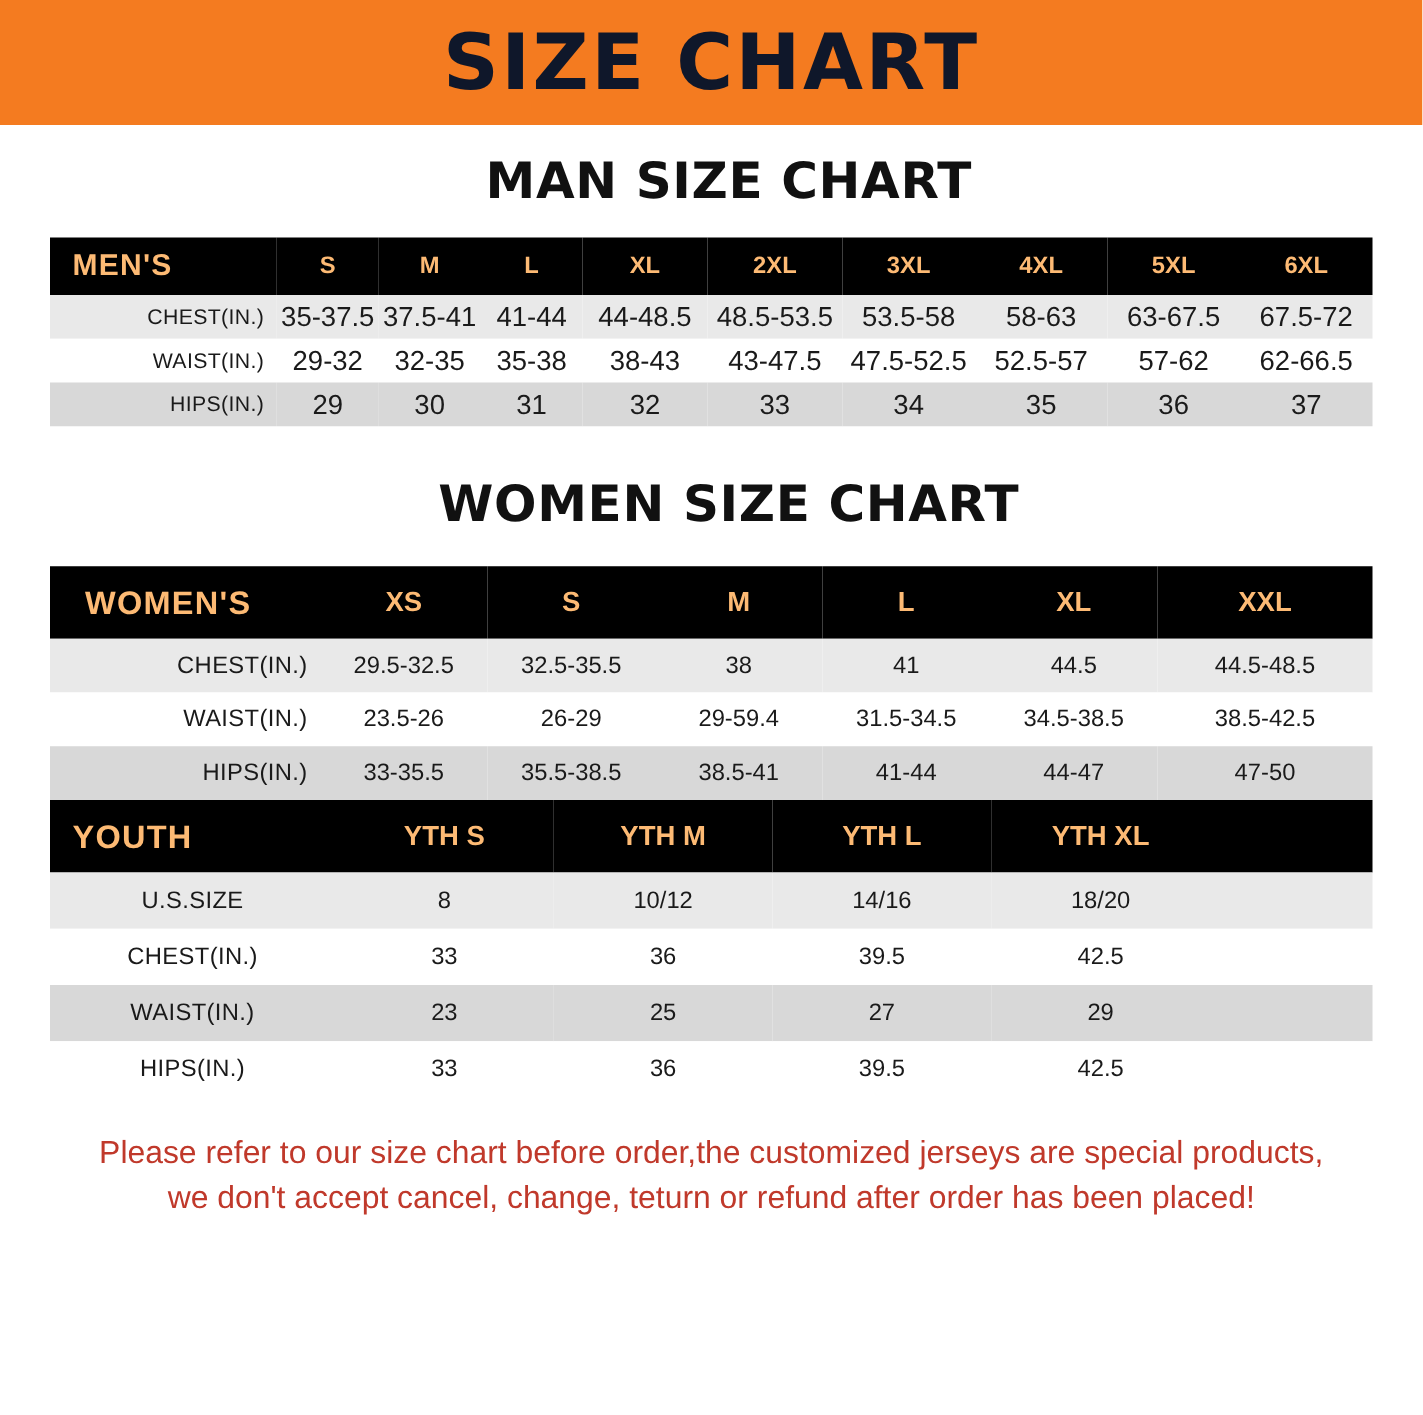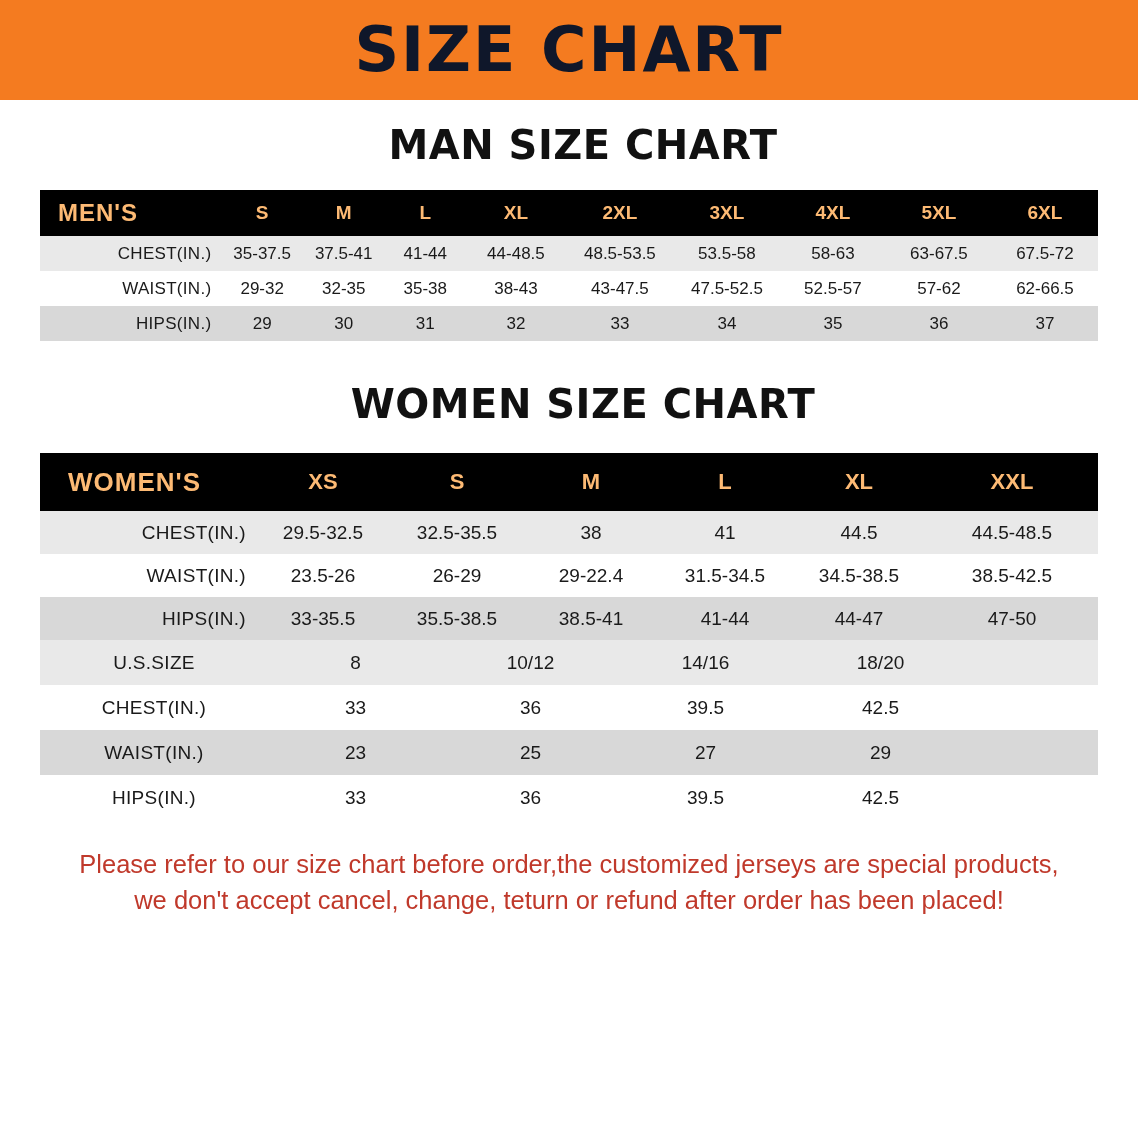--- a/index.html
+++ b/index.html
@@ -88,21 +88,21 @@
     letter-spacing: 0.3px;
   }
   .shade-a td { background: #e9e9e9; }
   .shade-b td { background: #ffffff; }
   .shade-c td { background: #d8d8d8; }
 
   
   #men-table { width: 1058px; }
   #men-table .hdr-row td { font-size: 19px; }
   #men-table .hdr-row td.lbl { font-size: 24px; }
-  #men-table .row td { font-size: 17px; }
+  #men-table .row td { font-size: 22px; }
   #men-table .row td.lbl { font-size: 17px; }
 
   
   #women-table { width: 1058px; }
   #women-table .hdr-row td { font-size: 22px; height: 58px; }
   #women-table .hdr-row td.lbl { font-size: 26px; padding-left: 28px; }
   #women-table .row td { font-size: 19px; height: 43px; }
 
   
   #youth-table { width: 1058px; }
@@ -224,21 +224,21 @@
         <td>32.5-35.5</td>
         <td>38</td>
         <td>41</td>
         <td>44.5</td>
         <td>44.5-48.5</td>
       </tr>
       <tr class="row shade-b">
         <td class="lbl">WAIST(IN.)</td>
         <td>23.5-26</td>
         <td>26-29</td>
-        <td>29-22.4</td>
+        <td>29-59.4</td>
         <td>31.5-34.5</td>
         <td>34.5-38.5</td>
         <td>38.5-42.5</td>
       </tr>
       <tr class="row shade-c">
         <td class="lbl">HIPS(IN.)</td>
         <td>33-35.5</td>
         <td>35.5-38.5</td>
         <td>38.5-41</td>
         <td>41-44</td>
@@ -251,20 +251,28 @@
   <table class="tbl" id="youth-table">
     <colgroup>
       <col style="width:228px">
       <col style="width:175px">
         <col style="width:175px">
       <col style="width:175px">
         <col style="width:175px">
       <col style="width:130px">
     </colgroup>
     <tbody>
+      <tr class="hdr-row">
+        <td class="lbl">YOUTH</td>
+        <td>YTH S</td>
+        <td>YTH M</td>
+        <td>YTH L</td>
+        <td>YTH XL</td>
+        <td></td>
+      </tr>
       <tr class="row shade-a">
         <td class="lbl">U.S.SIZE</td>
         <td>8</td>
         <td>10/12</td>
         <td>14/16</td>
         <td>18/20</td>
         <td></td>
       </tr>
       <tr class="row shade-b">
         <td class="lbl">CHEST(IN.)</td>

